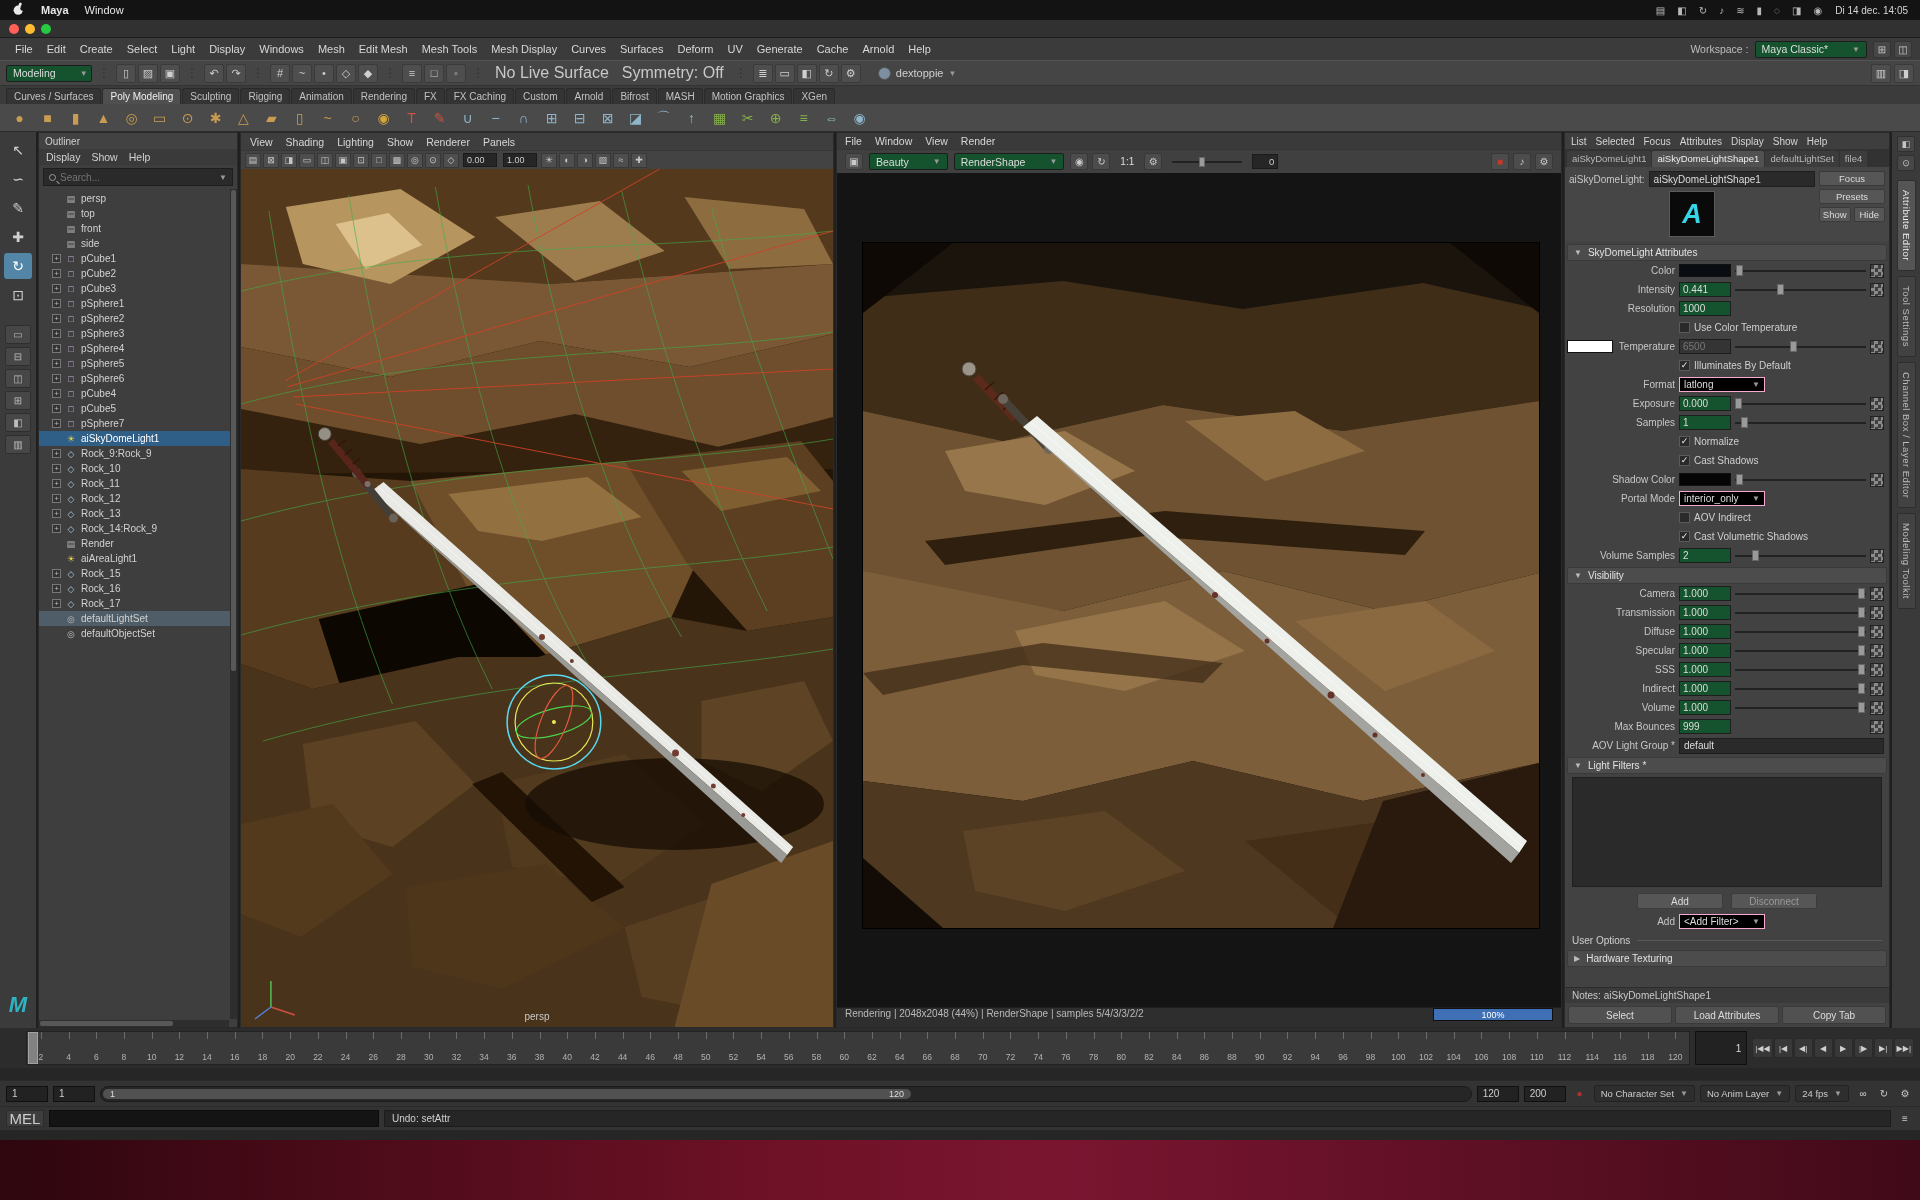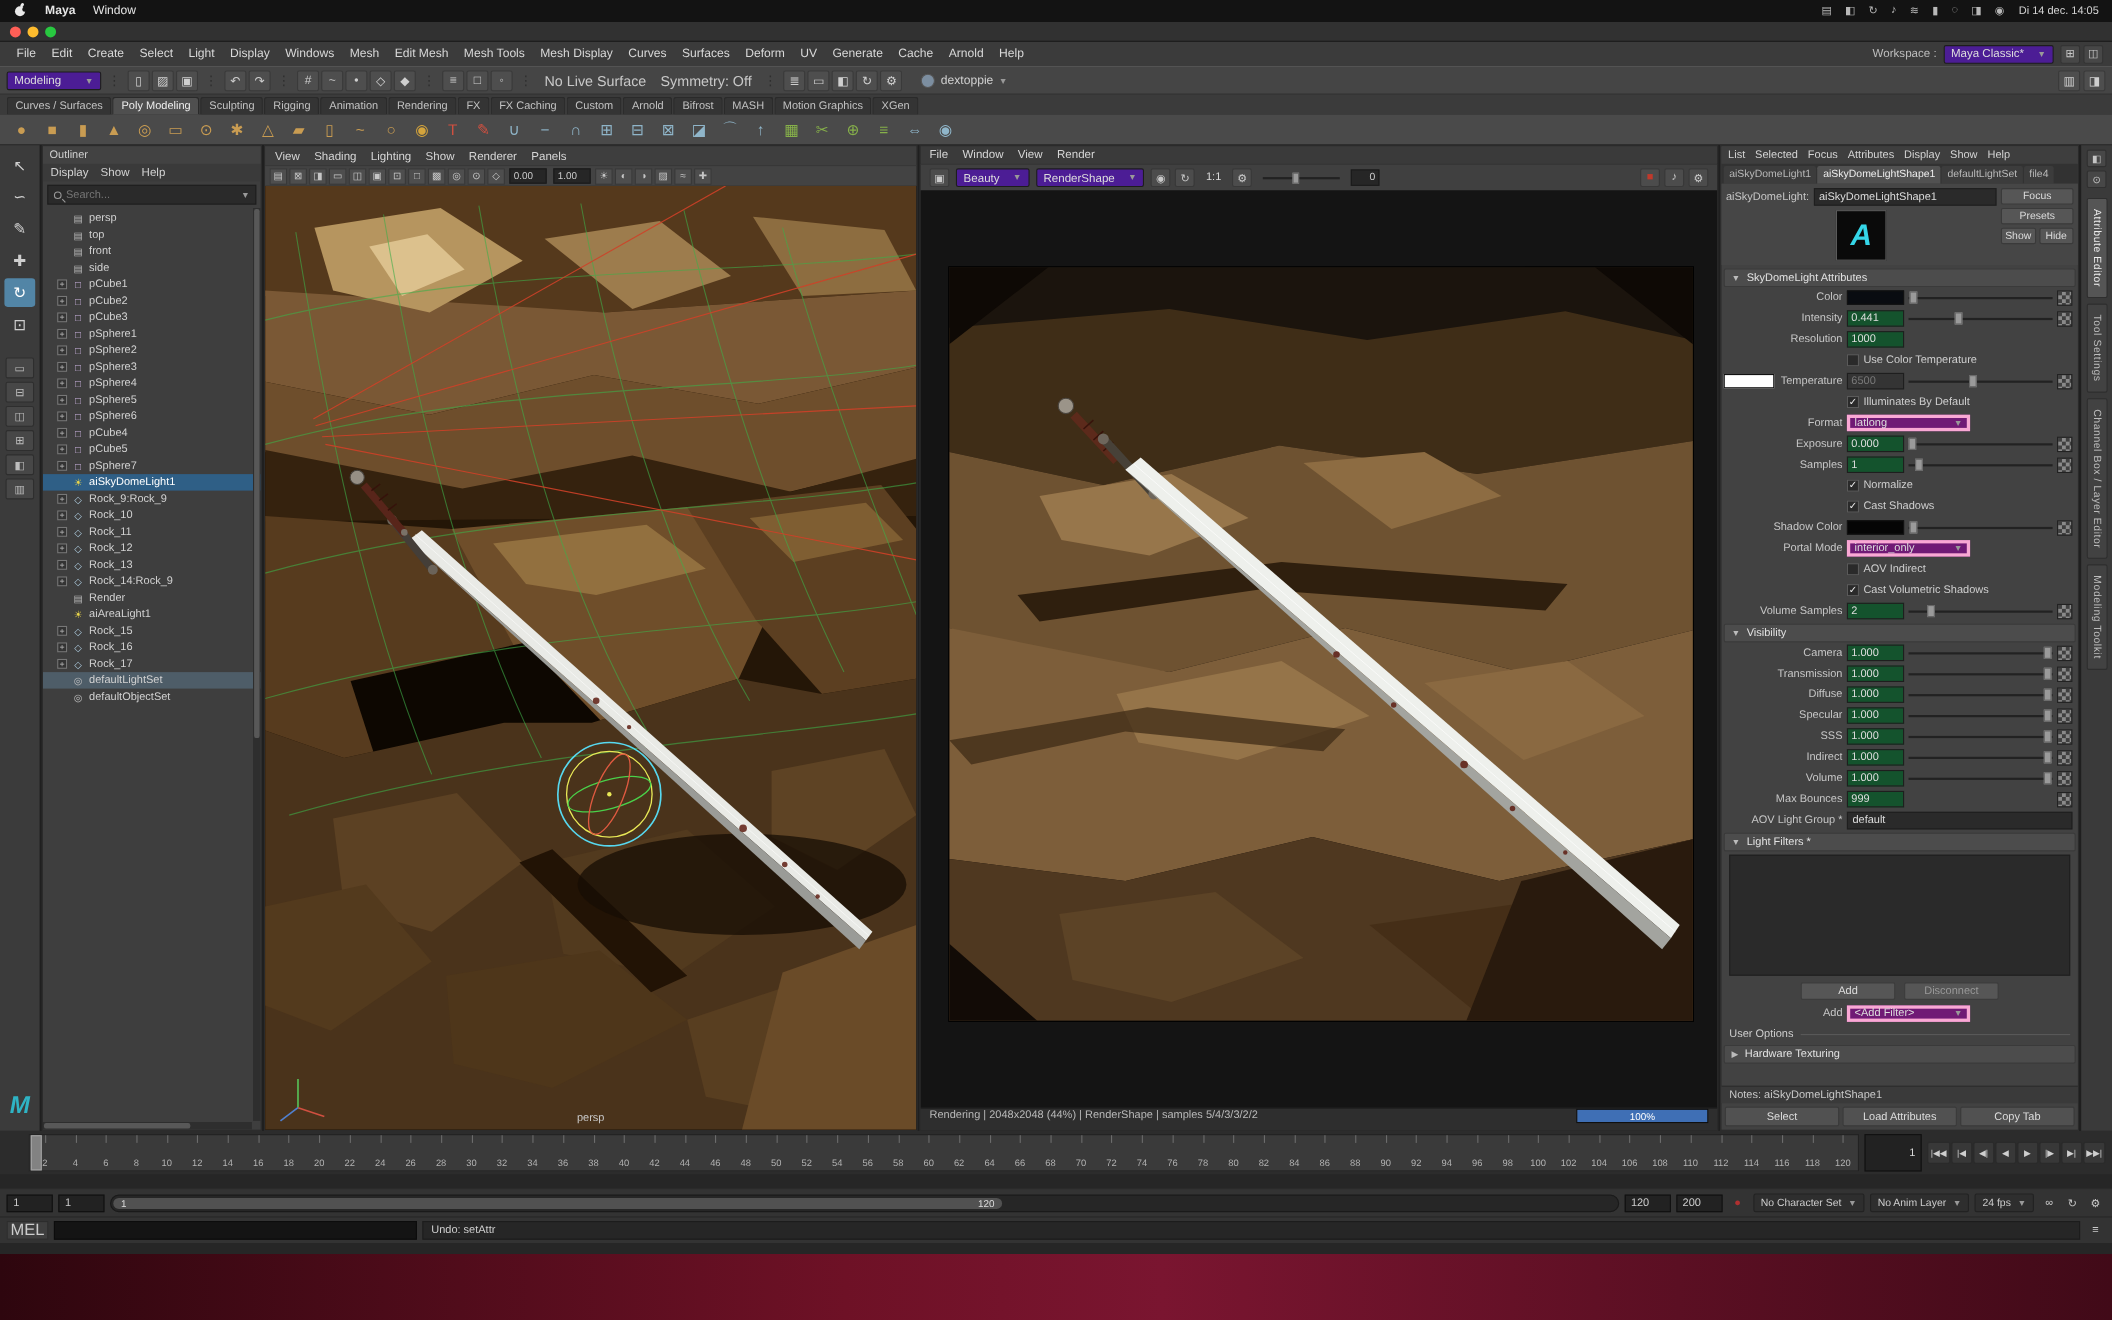--- a/index.html
+++ b/index.html
@@ -19,34 +19,34 @@
   .light{width:10px;height:10px;border-radius:50%}
   .light.red{background:#ff5f57}.light.yellow{background:#febc2e}.light.green{background:#28c840}
   .title-text{position:absolute;left:0;right:0;text-align:center;color:#b4b4b4;font-size:10.5px;white-space:nowrap}
 
   
   #maya-menubar{height:22px;background:#3b3b3b;display:flex;align-items:center;padding:0 8px;color:#d8d8d8}
   #menubar-menus{display:flex}
   #menubar-menus .menu-item{padding:3px 7px;font-size:11px}
   .menubar-right{margin-left:auto;display:flex;align-items:center;gap:6px}
   .ws-label{color:#bdbdbd;font-size:10.5px}
-  .dropdown{background:#4c1d95;border:1px solid #1d1d1d;border-radius:2px;height:17px;
-    display:flex;align-items:center;gap:12px;padding:0 6px;font-size:10.5px;color:#ddd}
+  .dropdown{background:#14532d;border:1px solid #1d1d1d;border-radius:2px;height:17px;
+    display:flex;align-items:center;gap:24px;padding:0 6px;font-size:10.5px;color:#ddd}
   .caret{font-size:8px;color:#999}
   .small-icon{width:18px;height:17px;background:#474747;border:1px solid #343434;border-radius:2px;
     display:flex;align-items:center;justify-content:center;font-size:10px;color:#c9c9c9}
 
   
   #status-line{height:26px;background:#454545;border-top:1px solid #535353;border-bottom:1px solid #333;
     display:flex;align-items:center;padding:0 6px;gap:3px}
   .sl-group{display:flex;gap:2px;align-items:center}
   .sep{color:#2e2e2e;font-size:12px;padding:0 3px}
   .sl-icon{width:20px;height:19px;background:#4e4e4e;border:1px solid #3a3a3a;border-radius:2px;
     display:flex;align-items:center;justify-content:center;font-size:11px;color:#cfcfcf}
-  .sl-text{color:#c8c8c8;font-size:13px;padding:0 5px}
+  .sl-text{color:#c8c8c8;font-size:16px;padding:0 5px}
   .account{display:flex;align-items:center;gap:5px;margin-left:14px;color:#d0d0d0}
   .avatar-dot{width:13px;height:13px;border-radius:50%;background:#7c8ea0;border:1px solid #555}
   #sl-right{margin-left:auto;display:flex;gap:3px}
 
   
   #shelf-tabs{height:18px;background:#3b3b3b;display:flex;align-items:flex-end;padding:0 6px;gap:1px}
   .shelf-tab{padding:2px 7px 2px;background:#343434;color:#c2c2c2;font-size:10px;border:1px solid #2a2a2a;
     border-bottom:none;border-radius:3px 3px 0 0;white-space:nowrap}
   .shelf-tab.active{background:#4f4f4f;color:#efefef}
   #shelf{height:28px;background:#4a4a4a;border-bottom:1px solid #2c2c2c;display:flex;align-items:center;padding:0 8px;gap:5px}
@@ -142,21 +142,21 @@
   .ae-slider{flex:1;height:15px;position:relative;min-width:20px}
   .ae-slider::before{content:"";position:absolute;left:0;right:0;top:7px;height:2px;background:#222}
   .ae-slider-handle{position:absolute;top:2px;width:7px;height:11px;background:#9a9a9a;border:1px solid #666}
   .checker{width:14px;height:14px;border:1px solid #222;flex-shrink:0;
     background:repeating-conic-gradient(#8a8a8a 0% 25%, #3f3f3f 0% 50%);background-size:7px 7px}
   .ae-swatch{width:52px;height:13px;border:1px solid #111;flex-shrink:0}
   .ae-swatch.temp{width:46px}
   .ae-check{width:11px;height:11px;background:#2a2a2a;border:1px solid #5a5a5a;display:flex;align-items:center;justify-content:center;
     color:#efefef;font-size:9px;line-height:1;flex-shrink:0}
   .cb-label{color:#cfcfcf;white-space:nowrap}
-  .ae-dropdown{width:112px;height:15px;background:#701a75;border:3px solid #f9a8d4;display:flex;align-items:center;
+  .ae-dropdown{width:86px;height:15px;background:#000000;border:1px solid #f9a8d4;display:flex;align-items:center;
     justify-content:space-between;padding:0 4px;color:#ddd;flex-shrink:0}
   .ae-listbox{height:110px;background:#2a2a2a;border:1px solid #1f1f1f;margin:3px 5px}
   .ae-btn-row{display:flex;gap:8px;justify-content:center;padding:3px 0}
   .ae-wide-btn{width:86px;height:16px;background:#565656;border:1px solid #3c3c3c;border-radius:2px;
     display:flex;align-items:center;justify-content:center;color:#ddd}
   .ae-wide-btn.dim{color:#999}
   .ae-subheader{display:flex;align-items:center;gap:7px;margin:4px 5px;color:#cfcfcf}
   .ae-subheader .line{flex:1;height:1px;background:#585858}
   .flexspacer{flex:1}
   .ae-notes{height:16px;background:#3a3a3a;border-top:1px solid #2c2c2c;display:flex;align-items:center;padding:0 7px;color:#c9c9c9}

